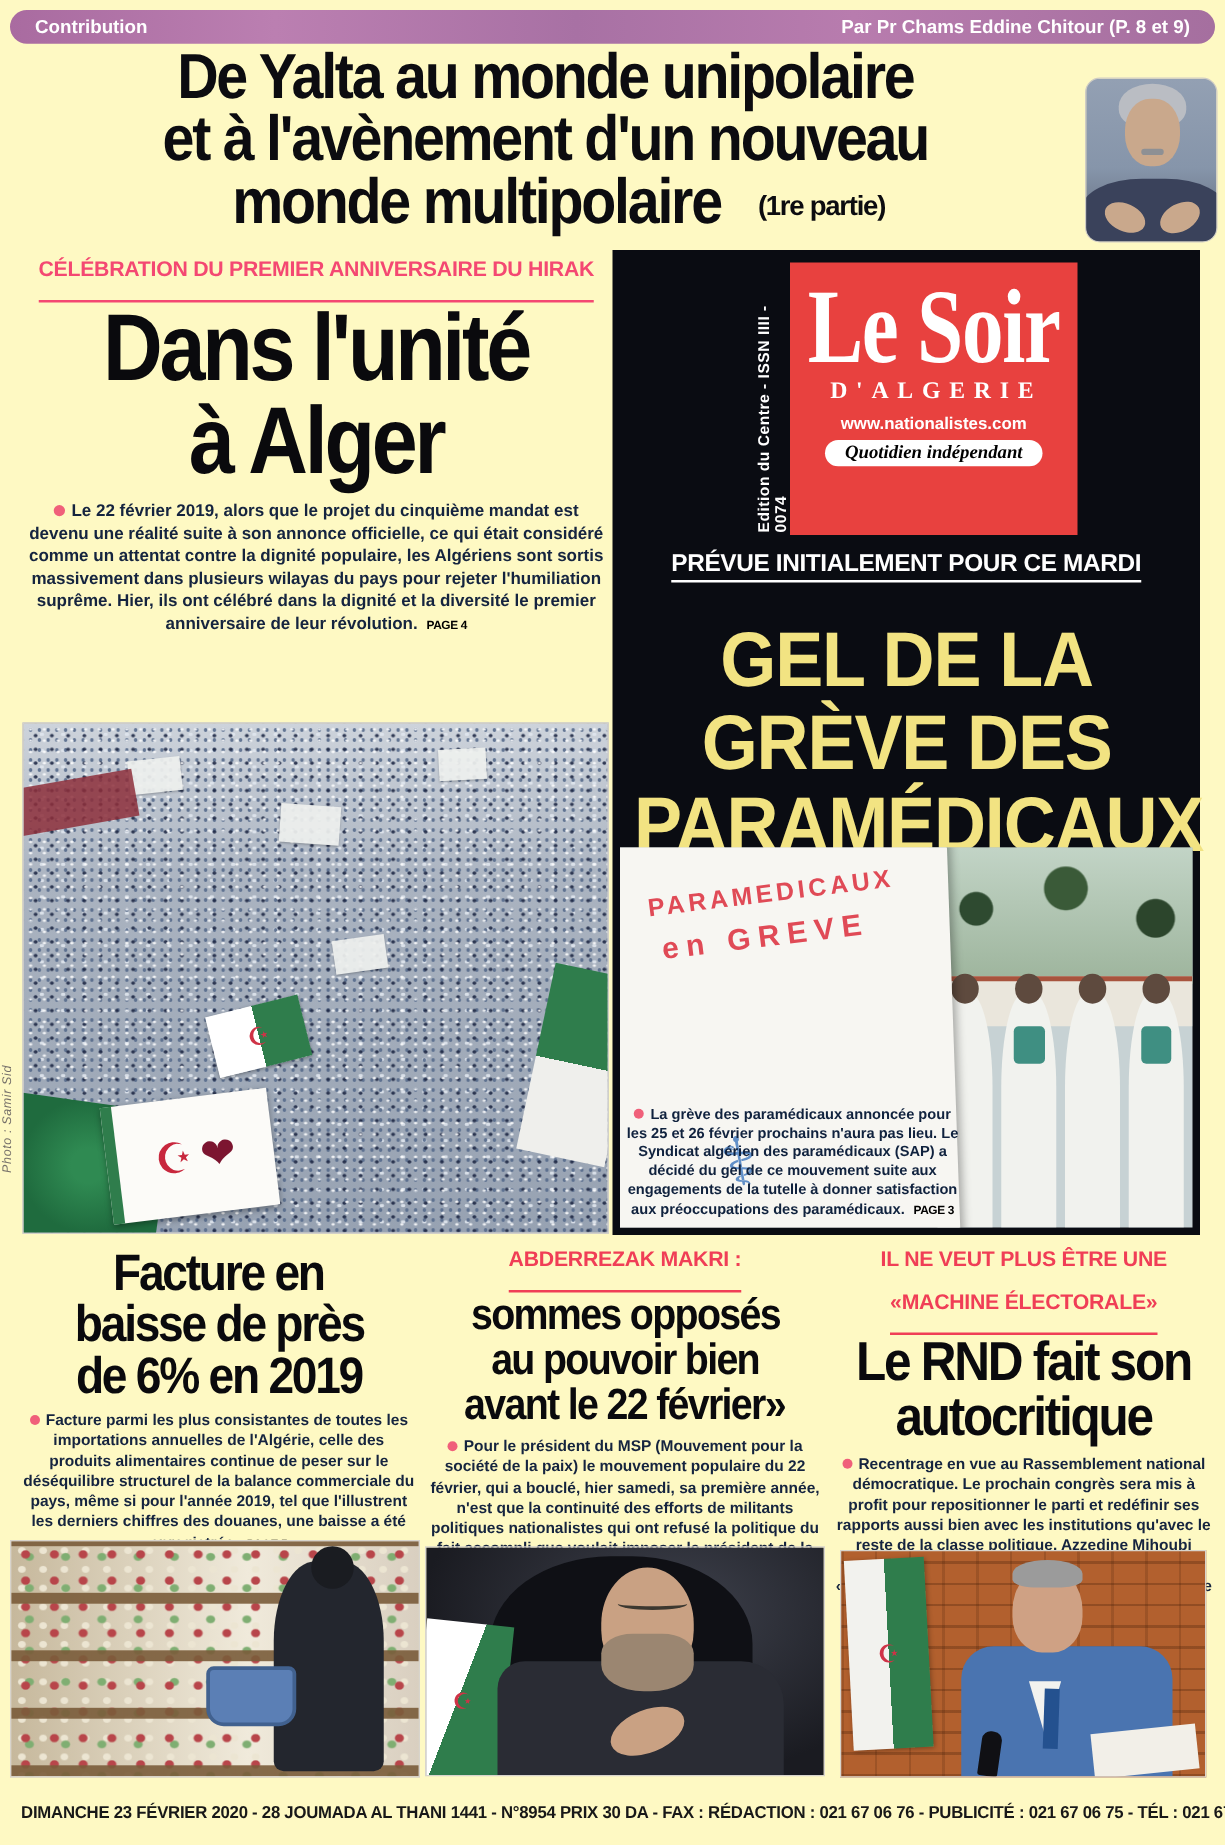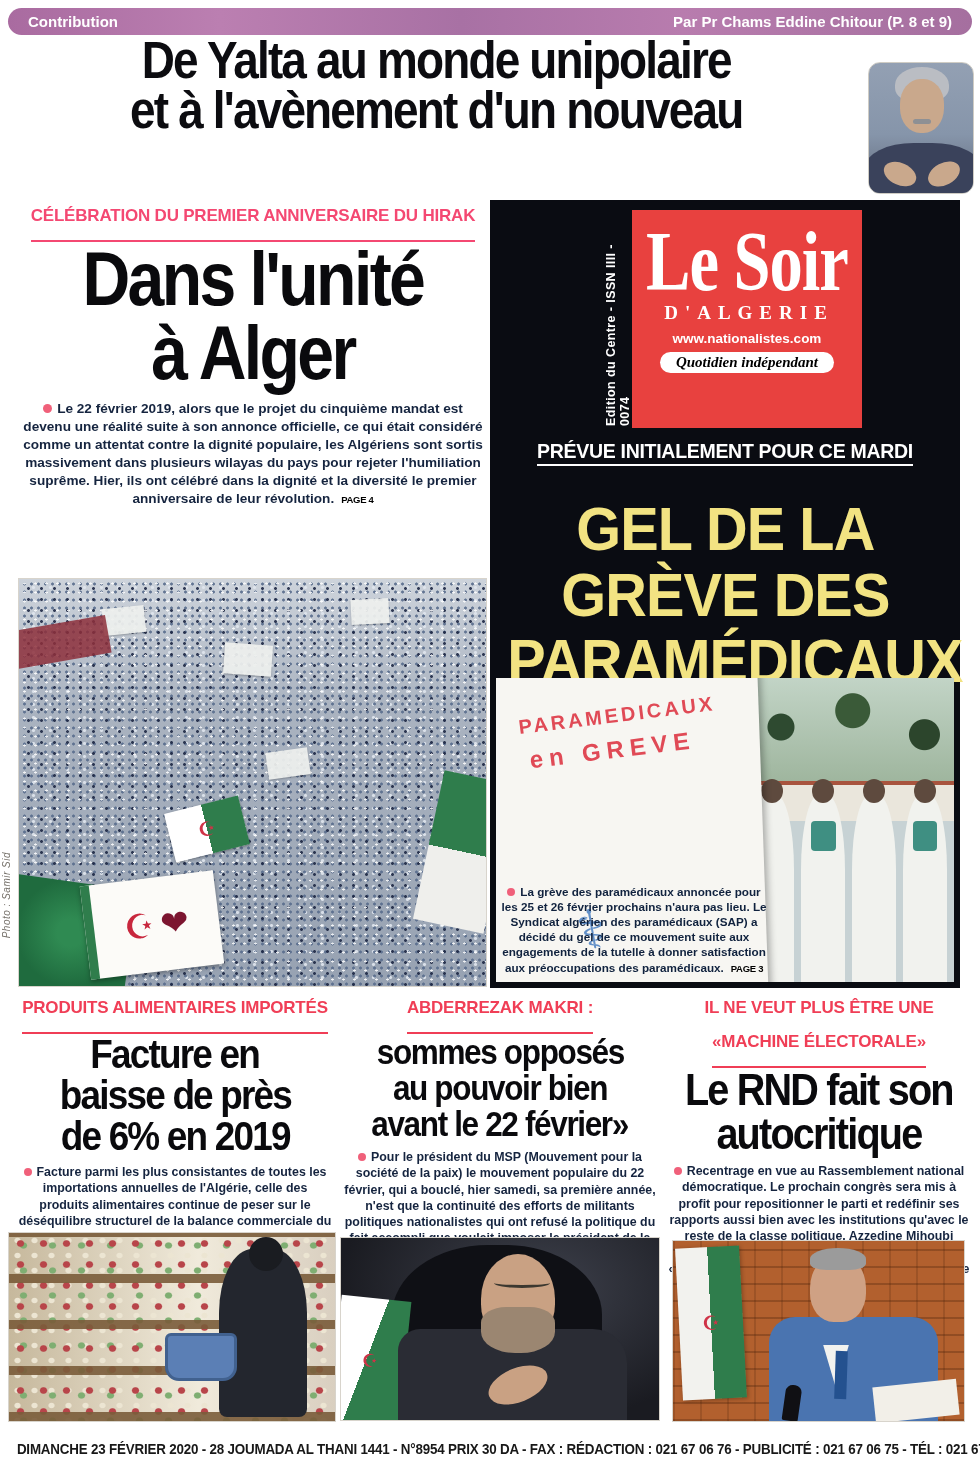--- a/index.html
+++ b/index.html
@@ -1,18 +1,18 @@
 <!DOCTYPE html>
 <html><head>
 <meta charset="utf-8">
 <style>
   * { margin:0; padding:0; box-sizing:border-box; }
   body { background:#d8d5cf; font-family:"Liberation Sans", sans-serif; }
   #page { position:relative; width:980px; height:1476px; margin:0 auto;
-          background:#ffffff; overflow:hidden; color:#0a0a0d; }
+          background:#fef9c3; overflow:hidden; color:#0a0a0d; }
 
   .cx { display:inline-block; transform:scaleX(var(--sx,.88)); transform-origin:50% 50%; white-space:nowrap; }
 
   
   .topbar { position:absolute; left:8px; right:8px; top:8px; height:27px; border-radius:14px;
     background:linear-gradient(90deg,#a96ba0,#bb7fb1 22%,#a871a4 47%,#b87cae 70%,#a56f9f);
     display:flex; align-items:center; justify-content:space-between; padding:0 20px;
     color:#fff; font-weight:700; font-size:15px; }
 
   
@@ -175,20 +175,21 @@
 <div id="page">
 
   <div class="topbar">
     <span>Contribution</span>
     <span>Par Pr Chams Eddine Chitour (P. 8 et 9)</span>
   </div>
 
   <div class="lead">
     <div class="lead-line"><span class="cx" style="--sx:.9">De Yalta au monde unipolaire</span></div>
     <div class="lead-line"><span class="cx" style="--sx:.9">et à l'avènement d'un nouveau</span></div>
+    <div class="lead-line"><span class="cx" style="--sx:.9">monde multipolaire</span><span class="lead-suffix">(1re partie)</span></div>
   </div>
 
   <div class="portrait">
     <div class="p-hair"></div>
     <div class="p-face"></div>
     <div class="p-mus"></div>
     <div class="p-suit"></div>
     <div class="p-hand1"></div>
     <div class="p-hand2"></div>
   </div>
@@ -253,21 +254,20 @@
       <div class="banner">
         <div class="sign1">PARAMEDICAUX</div>
         <div class="sign2">en GREVE</div>
         <div class="med-ic">⚕</div>
       </div>
       <div class="caption"><span class="blt"></span><span>La grève des paramédicaux annoncée pour les 25 et 26 février prochains n'aura pas lieu. Le Syndicat algérien des paramédicaux (SAP) a décidé du gel de ce mouvement suite aux engagements de la tutelle à donner satisfaction aux préoccupations des paramédicaux.</span><span class="pg">PAGE 3</span></div>
     </div>
   </div>
 
   <div class="story s1">
-    <span class="kick k-red">PRODUITS ALIMENTAIRES IMPORTÉS</span>
     <div class="h-s1"><span class="cx" style="--sx:.9">Facture en</span></div>
     <div class="h-s1"><span class="cx" style="--sx:.9">baisse de près</span></div>
     <div class="h-s1"><span class="cx" style="--sx:.9">de 6% en 2019</span></div>
     <div class="s-body"><span class="blt"></span><span>Facture parmi les plus consistantes de toutes les importations annuelles de l'Algérie, celle des produits alimentaires continue de peser sur le déséquilibre structurel de la balance commerciale du pays, même si pour l'année 2019, tel que l'illustrent les derniers chiffres des douanes, une baisse a été enregistrée.</span><span class="pg">PAGE 5</span></div>
   </div>
 
   <div class="story s2">
     <span class="kick k-red">ABDERREZAK MAKRI :</span>
     <div class="h-s2"><span class="cx" style="--sx:.9">sommes opposés</span></div>
     <div class="h-s2"><span class="cx" style="--sx:.9">au pouvoir bien</span></div>

